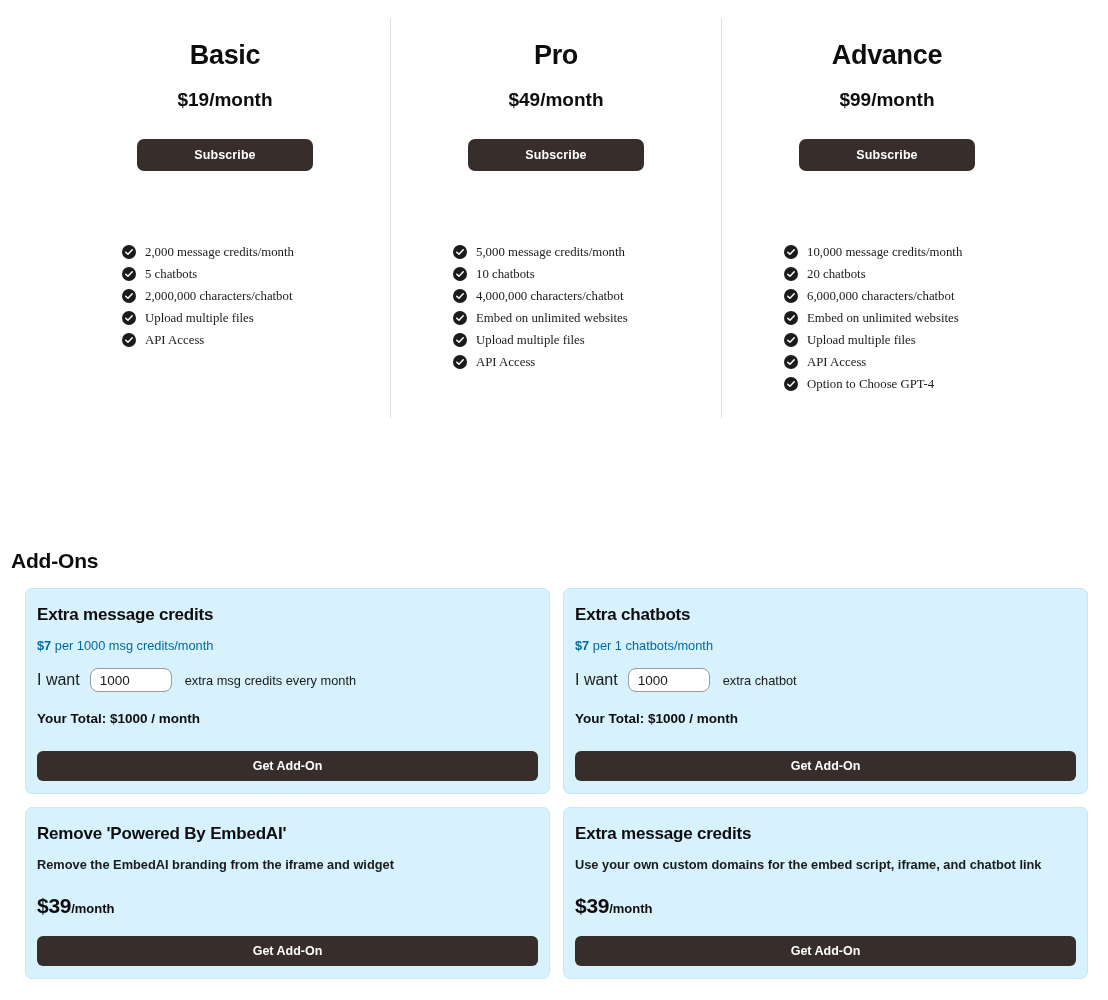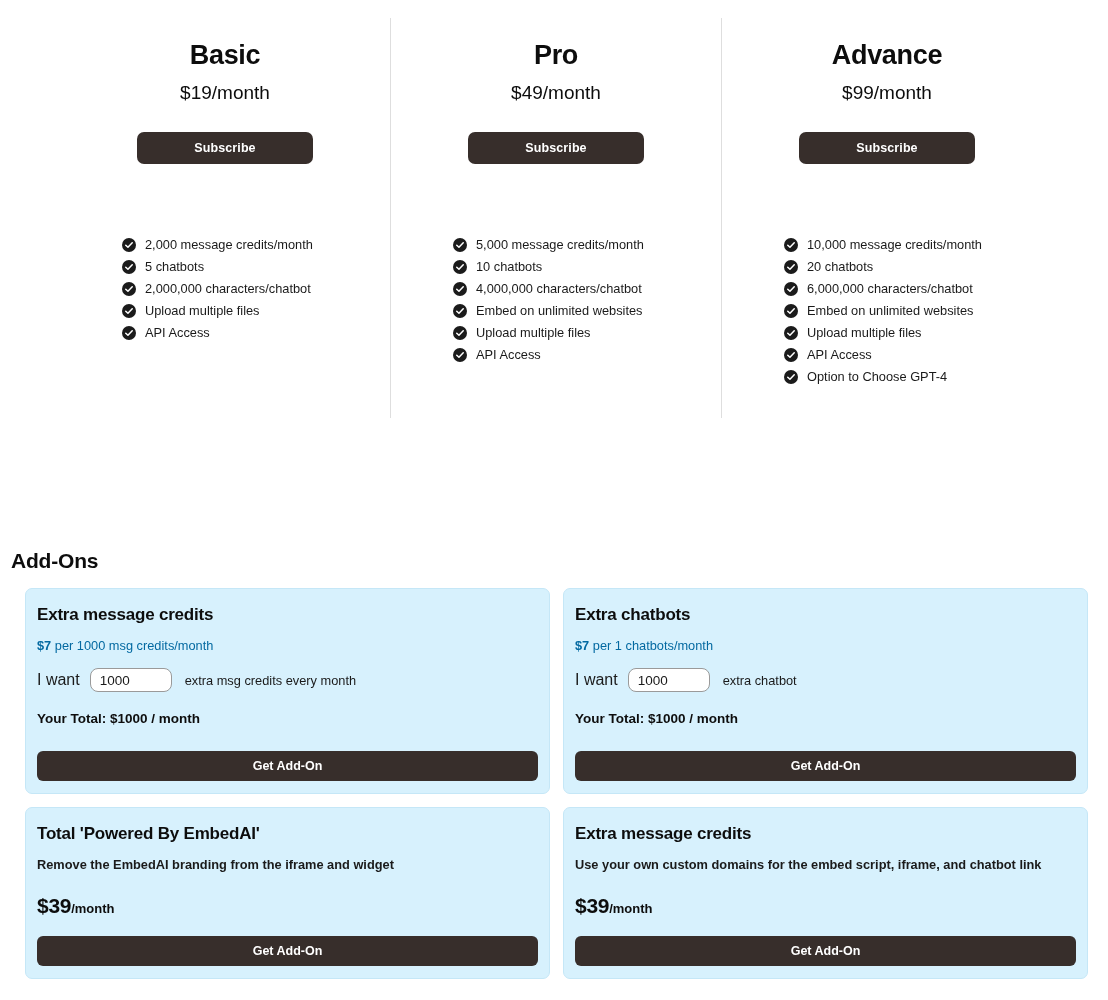--- a/index.html
+++ b/index.html
@@ -40,23 +40,23 @@
   .tier-name {
     font-size: 27px;
     font-weight: bold;
     letter-spacing: -0.3px;
     line-height: 34px;
     margin-top: 20px;
     color: #0d0d0d;
   }
   .tier-price {
     font-size: 19px;
-    font-weight: normal;
+    font-weight: bold;
     line-height: 24px;
-    margin-top: 9px;
+    margin-top: 16px;
     color: #0d0d0d;
   }
   .subscribe-btn {
     margin-top: 27px;
     width: 176px;
     height: 32px;
     background: #372e2b;
     color: #ffffff;
     border: none;
     border-radius: 7px;
@@ -71,20 +71,21 @@
     list-style: none;
     margin-top: 70px;
     width: 100%;
     padding-left: 62px;
   }
   .feature {
     display: flex;
     align-items: center;
     height: 22px;
     margin-bottom: 0px;
+    font-family: Liberation Serif, serif;
   }
   .check-icon {
     flex: 0 0 14px;
     width: 14px;
     height: 14px;
     margin-right: 9px;
     display: block;
   }
   .feature-label {
     font-size: 12.8px;
@@ -385,21 +386,21 @@
     <div class="qty-row">
       <span class="qty-prefix">I want</span>
       <input class="qty-input" type="text" value="1000" style="">
       <span class="qty-suffix">extra chatbot</span>
     </div>
     <div class="addon-total">Your Total: $1000 / month</div>
     <button class="get-addon-btn">Get Add-On</button>
   </div>
 
   <div class="addon-card flat">
-    <div class="addon-title">Total 'Powered By EmbedAI'</div>
+    <div class="addon-title">Remove 'Powered By EmbedAI'</div>
     <div class="addon-desc">Remove the EmbedAI branding from the iframe and widget</div>
     <div class="addon-price"><span class="amount">$39</span><span class="period">/month</span></div>
     <button class="get-addon-btn">Get Add-On</button>
   </div>
 
   <div class="addon-card flat">
     <div class="addon-title">Extra message credits</div>
     <div class="addon-desc">Use your own custom domains for the embed script, iframe, and chatbot link</div>
     <div class="addon-price"><span class="amount">$39</span><span class="period">/month</span></div>
     <button class="get-addon-btn">Get Add-On</button>

